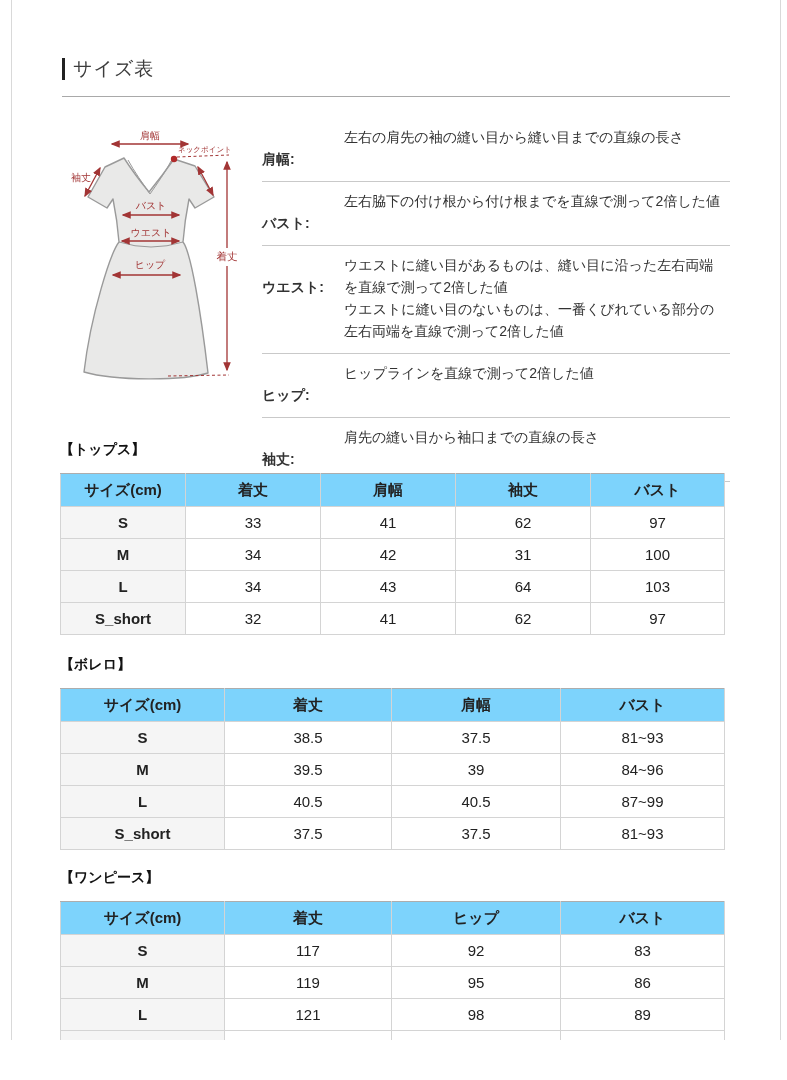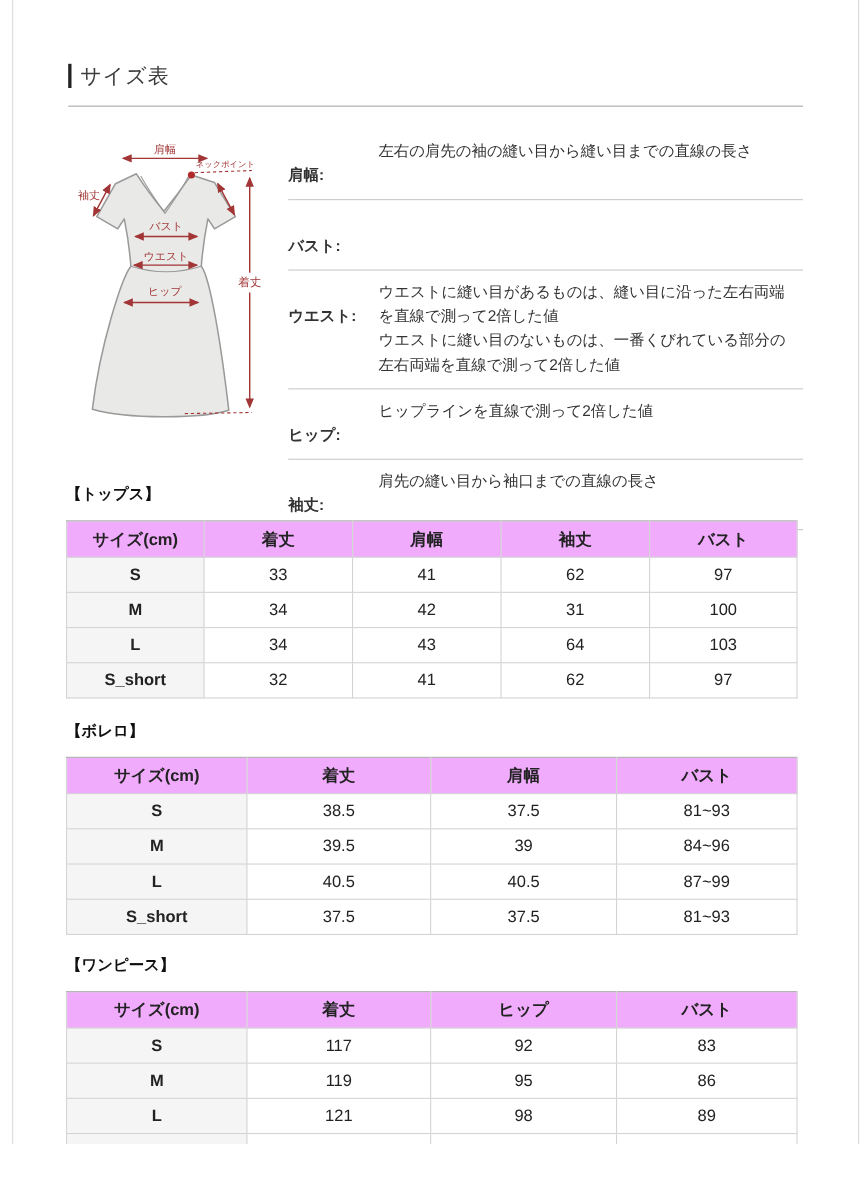--- a/index.html
+++ b/index.html
@@ -27,21 +27,21 @@
   .def-desc { flex:1; white-space:pre-line; color:#333;margin-left:20px; }
   .dot { color:#c00000; font-size:15px; }
 
   .section-title { position:absolute; left:60px; font-size:14px; font-weight:bold; color:#111; }
 
   table.tbl { position:absolute; left:60px; width:664px; border-collapse:collapse; table-layout:fixed; }
   .tbl th, .tbl td {
     border:1px solid #d4d4d4; text-align:center; vertical-align:middle;
     height:32px; padding:0; font-size:15px; color:#222; background:#fff;
   }
-  .tbl thead th { background:#f0abfc; font-weight:bold; height:33px; border-top:1px solid #adadad; }
+  .tbl thead th { background:#7dd3fc; font-weight:bold; height:33px; border-top:1px solid #adadad; }
   .tbl td.rowhead { background:#f5f5f5; font-weight:bold; }
 </style>
 </head>
 <body>
 
 <div class="page">
   <div class="edge left"></div>
   <div class="edge right"></div>
 
   <div class="title-row">
@@ -86,20 +86,21 @@
     </g>
   </svg>
 
   <div class="defs">
     <div class="def-row">
       <span class="def-term">肩幅:</span>
       <span class="def-desc">左右の肩先の袖の縫い目から縫い目までの直線の長さ</span>
     </div>
     <div class="def-row">
       <span class="def-term">バスト:</span>
+      <span class="def-desc">左右脇下の付け根から付け根までを直線で測って2倍した値</span>
     </div>
     <div class="def-row">
       <span class="def-term">ウエスト:</span>
       <span class="def-desc">ウエストに縫い目があるものは、縫い目に沿った左右両端
 を直線で測って2倍した値
 ウエストに縫い目のないものは、一番くびれている部分の
 左右両端を直線で測って2倍した値</span>
     </div>
     <div class="def-row">
       <span class="def-term">ヒップ:</span>

